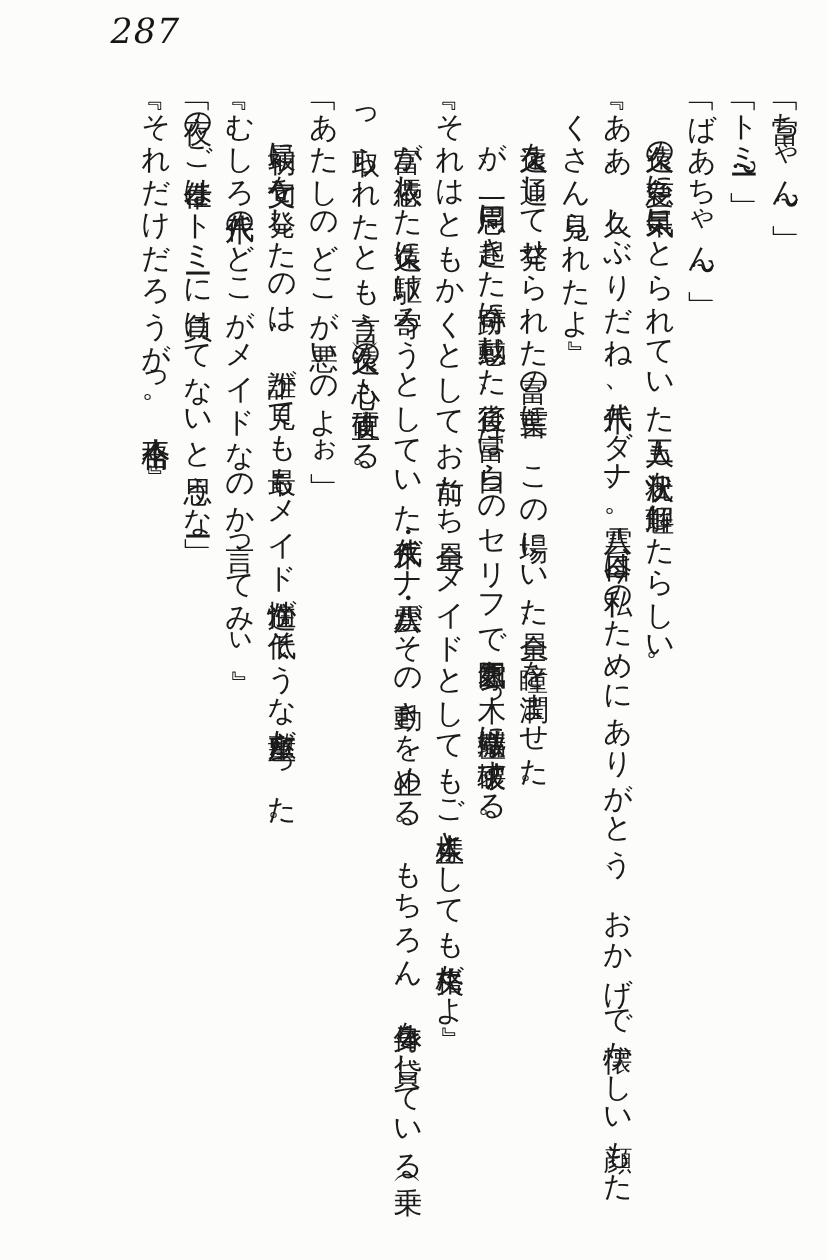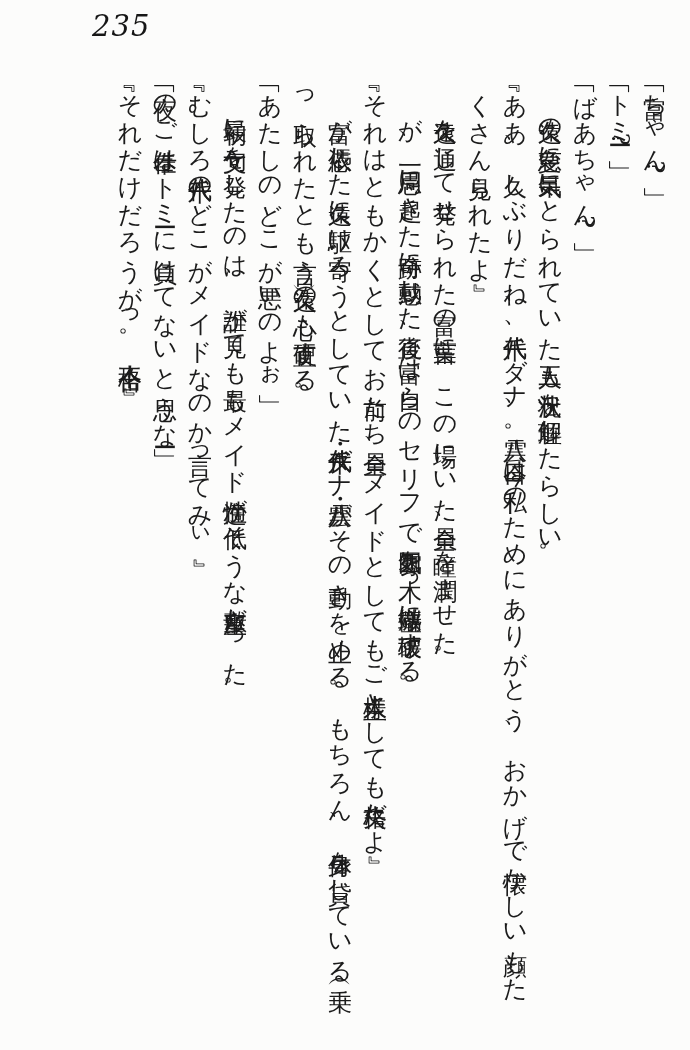--- a/index.html
+++ b/index.html
@@ -45,21 +45,21 @@
     text-align: start;
   }
   .para.indent {
     text-indent: 1em;
   }
 </style>
 </head>
 <body>
 
 <div class="page">
-  <div class="page-number">235</div>
+  <div class="page-number">287</div>
   <div class="text-block">
       <p class="para">「富ちゃん?」</p>
       <p class="para">「トミー?」</p>
       <p class="para">「ばあちゃん?」</p>
       <p class="para indent">久遠の急変に呆気にとられていた三人も状況を理解したらしい。</p>
       <p class="para">『ああ、久しぶりだね、八千代、ダナ、八雲。今日は私のためにありがとう、おかげで懐かしい顔もたくさん見られたよ』</p>
       <p class="para indent">久遠を通して発せられた富の言葉に、この場にいた全員、瞳を潤ませた。</p>
       <p class="para indent">が、一周忌に起きた奇跡に感動した直後、富は自らのセリフで雰囲気を木っ端微塵に破壊する。</p>
       <p class="para">『それはともかくとしてお前たち全員、メイドとしてもご主人様としても失格だよ』</p>
       <p class="para indent">富が憑依した久遠に駆け寄ろうとしていた八千代・ダナ・八雲がその動きを止める。もちろん、身体を貸している（乗っ取られたとも言う）久遠の心も硬直する。</p>

